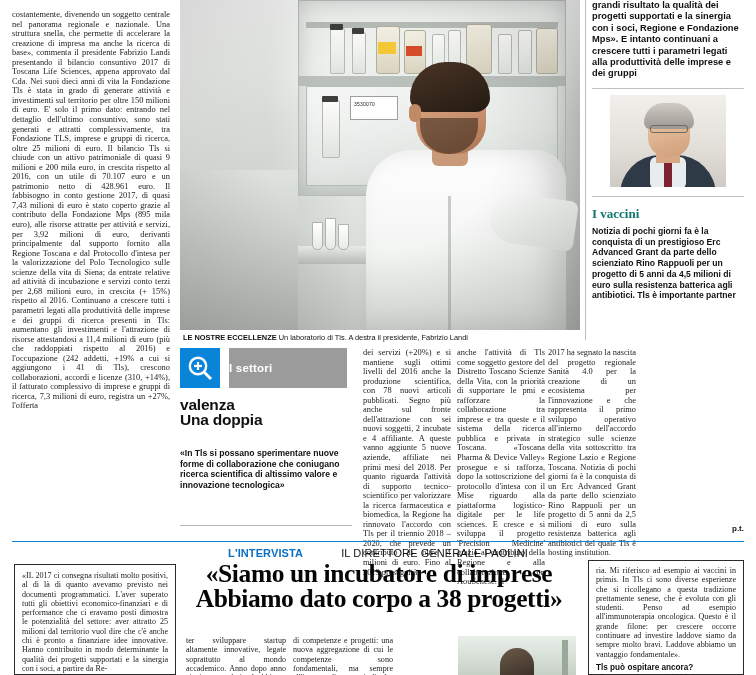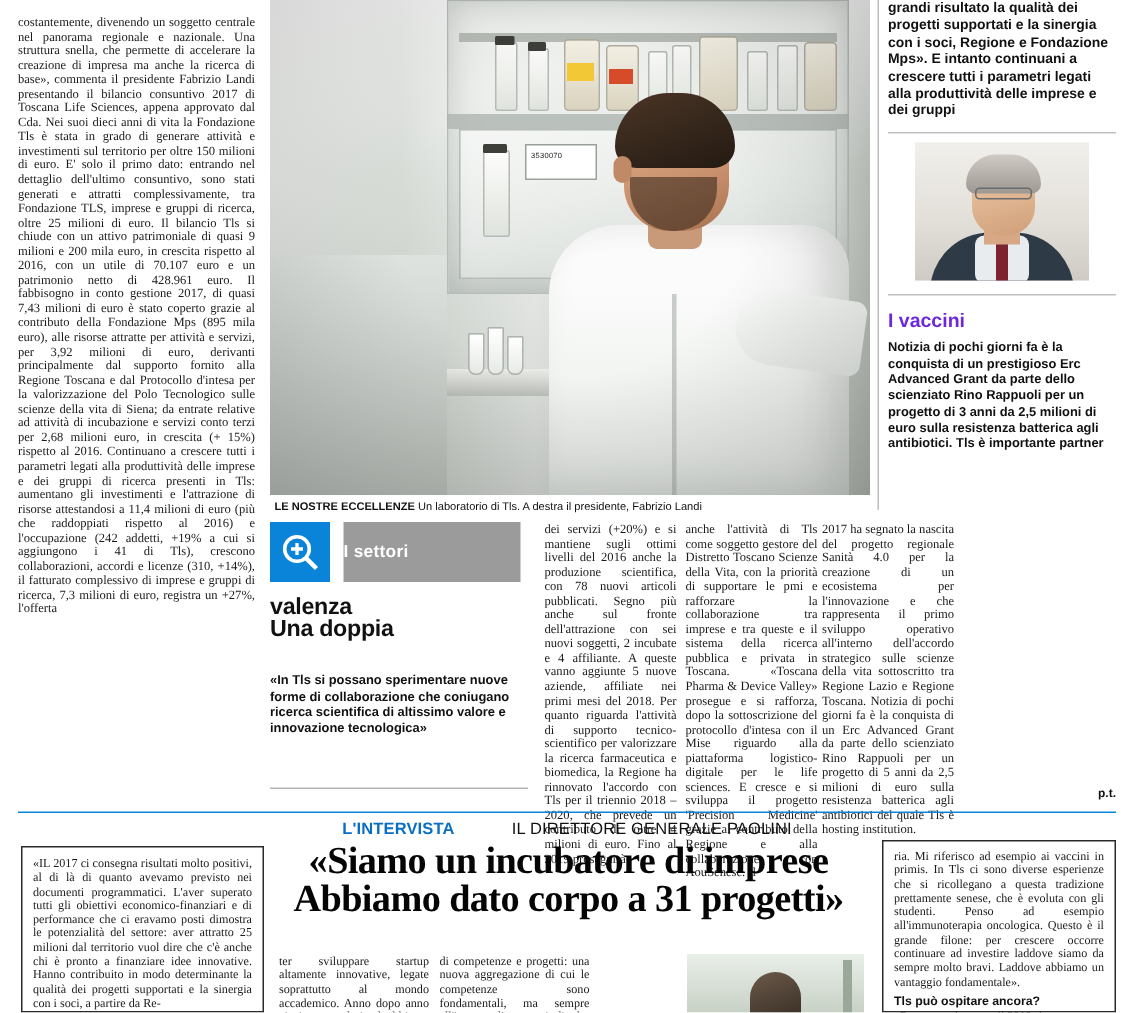--- a/index.html
+++ b/index.html
@@ -145,21 +145,21 @@
   #rail-photo .shirt{position:absolute;left:40px;top:62px;width:36px;height:32px;background:#e8ecef;border-radius:6px;}
   #rail-photo .tie{position:absolute;left:54px;top:66px;width:8px;height:30px;background:#7c2230;}
   #rail-photo .neck{position:absolute;left:46px;top:48px;width:24px;height:20px;background:#d8a886;}
   #rail-photo .face{position:absolute;left:38px;top:14px;width:42px;height:48px;background:linear-gradient(165deg,#f0cba9,#cf9f79);border-radius:21px 21px 19px 19px;}
   #rail-photo .hair{position:absolute;left:34px;top:8px;width:50px;height:26px;background:linear-gradient(180deg,#cfcac4,#9d9892);border-radius:25px 25px 8px 8px;}
   #rail-photo .glasses{position:absolute;left:40px;top:30px;width:38px;height:8px;border:1px solid #6b6b6b;border-radius:3px;box-sizing:border-box;}
   #rail-div-top{position:absolute;left:0px;top:88px;width:152px;height:1px;background:#c0c0c0;}
   #rail-div-mid{position:absolute;left:0px;top:196px;width:152px;height:1px;background:#c0c0c0;}
   #vaccini-title{
     position:absolute;left:0px;top:206px;width:152px;
-    font-family:Liberation Sans, sans-serif;font-weight:bold;font-size:13px;color:#6d28d9;
+    font-family:Liberation Serif, serif;font-weight:bold;font-size:13px;color:#0f766e;
   }
   #vaccini-body{
     position:absolute;left:0px;top:226px;width:152px;
     font-family:"Liberation Sans",sans-serif;font-weight:bold;
     font-size:8.6px;line-height:10.7px;color:#111;
   }
   #rail-left-rule{position:absolute;left:585px;top:0px;width:1px;height:340px;background:#bdbdbd;}
   #sep-blue{position:absolute;left:12px;top:541px;width:732px;height:1px;background:#0a84d8;}
 
   
@@ -286,31 +286,31 @@
       <div class="shoulders"></div>
       <div class="shirt"></div>
       <div class="tie"></div>
       <div class="neck"></div>
       <div class="face"></div>
       <div class="hair"></div>
       <div class="glasses"></div>
     </div>
     <div id="rail-div-mid"></div>
     <div id="vaccini-title">I vaccini</div>
-    <div id="vaccini-body">Notizia di pochi giorni fa è la conquista di un prestigioso Erc Advanced Grant da parte dello scienziato Rino Rappuoli per un progetto di 3 anni da 2,5 milioni di euro sulla resistenza batterica agli antibiotici. Tls è importante partner</div>
+    <div id="vaccini-body">Notizia di pochi giorni fa è la conquista di un prestigioso Erc Advanced Grant da parte dello scienziato Rino Rappuoli per un progetto di 5 anni da 4,5 milioni di euro sulla resistenza batterica agli antibiotici. Tls è importante partner</div>
   </div>
 
   <div id="col6" class="body-col"></div>
 
   <div id="sep-blue"></div>
 
   <div id="kicker"><span class="blue">L'INTERVISTA</span><span class="blk"> IL DIRETTORE GENERALE PAOLINI</span></div>
   <div id="headline">
     <div>«Siamo un incubatore di imprese</div>
-    <div>Abbiamo dato corpo a 31 progetti»</div>
+    <div>Abbiamo dato corpo a 38 progetti»</div>
   </div>
 
   <div id="boxL">
     <div class="inner">
         <div class="body-col t">«IL 2017 ci consegna risultati molto positivi, al di là di quanto avevamo previsto nei documenti programmatici. L'aver superato tutti gli obiettivi economico-finanziari e di performance che ci eravamo posti dimostra le potenzialità del settore: aver attratto 25 milioni dal territorio vuol dire che c'è anche chi è pronto a finanziare idee innovative. Hanno contribuito in modo determinante la qualità dei progetti supportati e la sinergia con i soci, a partire da Re-</div>
       </div>
   </div>
 
   <div id="bcol1" class="body-col tiny">ter sviluppare startup altamente innovative, legate soprattutto al mondo accademico. Anno dopo anno ci siamo evoluti ed abbiamo visto che potevamo supportare</div>
   <div id="bcol2" class="body-col tiny">di competenze e progetti: una nuova aggregazione di cui le competenze sono fondamentali, ma sempre all'interno di progetti di alto valore e innovativi».</div>

